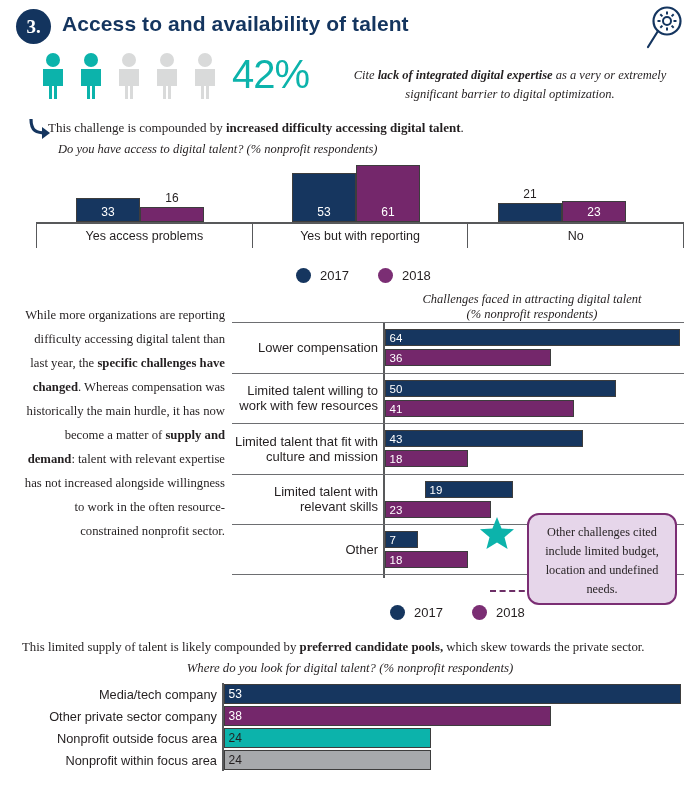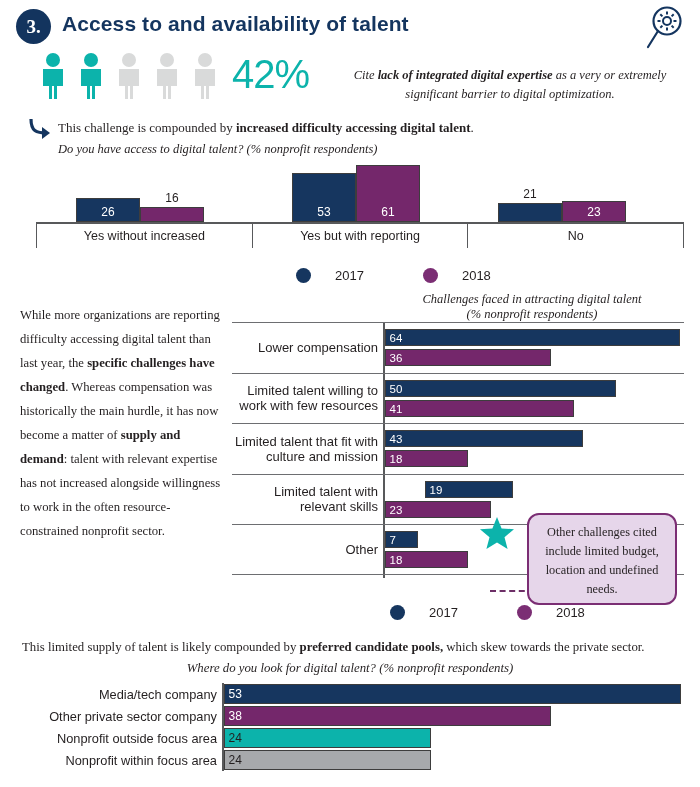--- a/index.html
+++ b/index.html
@@ -37,21 +37,21 @@
   .cite {
     position: absolute; left: 330px; top: 66px; width: 360px;
     font-family: "Liberation Serif", serif; font-style: italic;
     font-size: 12.5px; line-height: 19px; text-align: center; color: #231f20;
   }
   .cite b { font-style: italic; font-weight: bold; }
 
   
   .arrow1 { position: absolute; left: 28px; top: 118px; }
   .lead1 {
-    position: absolute; left: 58px; top: 120px; width: 620px;
+    position: absolute; left: 48px; top: 120px; width: 620px;
     font-family: "Liberation Serif", serif; font-size: 13px; color: #231f20;
   }
   .lead1 b { font-weight: bold; }
   .subq1 {
     position: absolute; left: 58px; top: 142px;
     font-family: "Liberation Serif", serif; font-style: italic; font-size: 12.5px;
   }
 
   
   .c1 { position: absolute; left: 36px; top: 160px; width: 648px; height: 88px; }
@@ -68,33 +68,33 @@
   .vbar { position: relative; width: 64px; border: 1px solid #3d3d3d; }
   .vbar .vnum {
     position: absolute; left: 0; right: 0; bottom: 2px;
     text-align: center; font-size: 12px; color: #fff; font-weight: normal;
   }
   .vbar .vnum.outside { bottom: auto; top: -17px; color: #231f20; }
   .navy { background: #16365f; }
   .purp { background: #74276b; }
 
   
-  .legend { display: flex; align-items: center; gap: 24px; font-size: 13px; color: #231f20; }
+  .legend { display: flex; align-items: center; gap: 9px; font-size: 13px; color: #231f20; }
   .legend .dot { width: 15px; height: 15px; border-radius: 50%; display: inline-block; }
   .legend .dot.navy { background: #16365f; }
   .legend .dot.purp { background: #7b2e74; }
   .legend .gap { width: 11px; }
   .legend-top { position: absolute; left: 296px; top: 268px; }
   .legend-bot { position: absolute; left: 390px; top: 605px; }
 
   
   .narr {
     position: absolute; left: 20px; top: 303px; width: 205px;
     font-family: "Liberation Serif", serif; font-size: 12.7px;
-    line-height: 24px; text-align: left; color: #231f20;
+    line-height: 24px; text-align: right; color: #231f20;
   }
   .narr b { font-weight: bold; }
 
   
   .c2 { position: absolute; left: 232px; top: 292px; width: 452px; height: 290px; }
   .c2-title {
     position: absolute; left: 150px; top: 0; width: 300px;
     font-family: "Liberation Serif", serif; font-style: italic;
     font-size: 12.5px; line-height: 15px; text-align: center;
   }
@@ -218,21 +218,21 @@
   <div class="lead1">
     <span>This challenge is compounded by </span><b>increased difficulty accessing digital talent</b><span>.</span>
   </div>
   <div class="subq1">Do you have access to digital talent? (% nonprofit respondents)</div>
 
   <div class="c1">
     <div class="c1-plot">
 
       <div class="c1-group" style="left:40px;">
         <div class="vbar navy" style="height:24px;">
-          <span class="vnum">26</span>
+          <span class="vnum">33</span>
         </div>
         <div class="vbar purp" style="height:15px;">
           <span class="vnum outside">16</span>
         </div>
       </div>
 
       <div class="c1-group" style="left:256px;">
         <div class="vbar navy" style="height:49px;">
           <span class="vnum">53</span>
         </div>
@@ -245,21 +245,21 @@
         <div class="vbar navy" style="height:19px;">
           <span class="vnum outside">21</span>
         </div>
         <div class="vbar purp" style="height:21px;">
           <span class="vnum">23</span>
         </div>
       </div>
     </div>
     <div class="c1-axis"></div>
     <div class="c1-labelrow">
-      <div class="c1-seg">Yes without increased</div>
+      <div class="c1-seg">Yes access problems</div>
       <div class="c1-seg">Yes but with reporting</div>
       <div class="c1-seg">No</div>
     </div>
   </div>
 
   <div class="legend legend-top">
     <span class="dot navy"></span>
     <span>2017</span>
     <span class="gap"></span>
     <span class="dot purp"></span>

